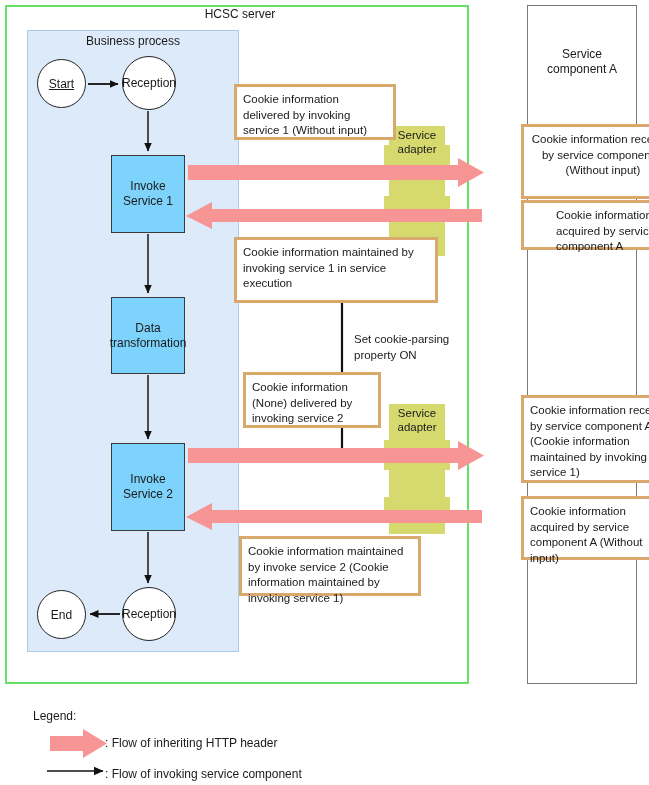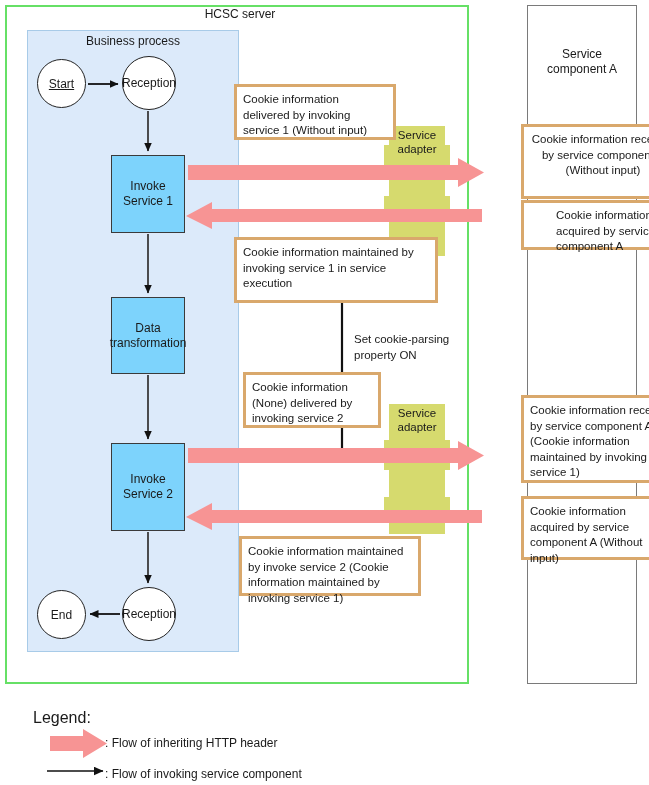--- a/index.html
+++ b/index.html
@@ -62,21 +62,21 @@
   .pink{fill:#f79494;}
   .pinksvg{position:absolute;overflow:visible;}
 
   
   .flowsvg{position:absolute;left:0;top:0;width:649px;height:785px;overflow:visible;}
 
   
   .cookie-prop{left:354px;top:332px;width:120px;font-size:11.5px;line-height:15.5px;}
 
   
-  .legend-title{left:33px;top:709px;font-size:16px;text-align:right;}
+  .legend-title{left:33px;top:709px;font-size:12px;text-align:right;}
   .legend-t1{left:105px;top:736px;font-size:12px;}
   .legend-t2{left:105px;top:767px;font-size:12px;}
 </style>
 </head>
 <body>
 
 <div class="abs hcsc-box"></div>
 <div class="abs hcsc-title">HCSC server</div>
 
 <div class="abs svc-box"></div>

